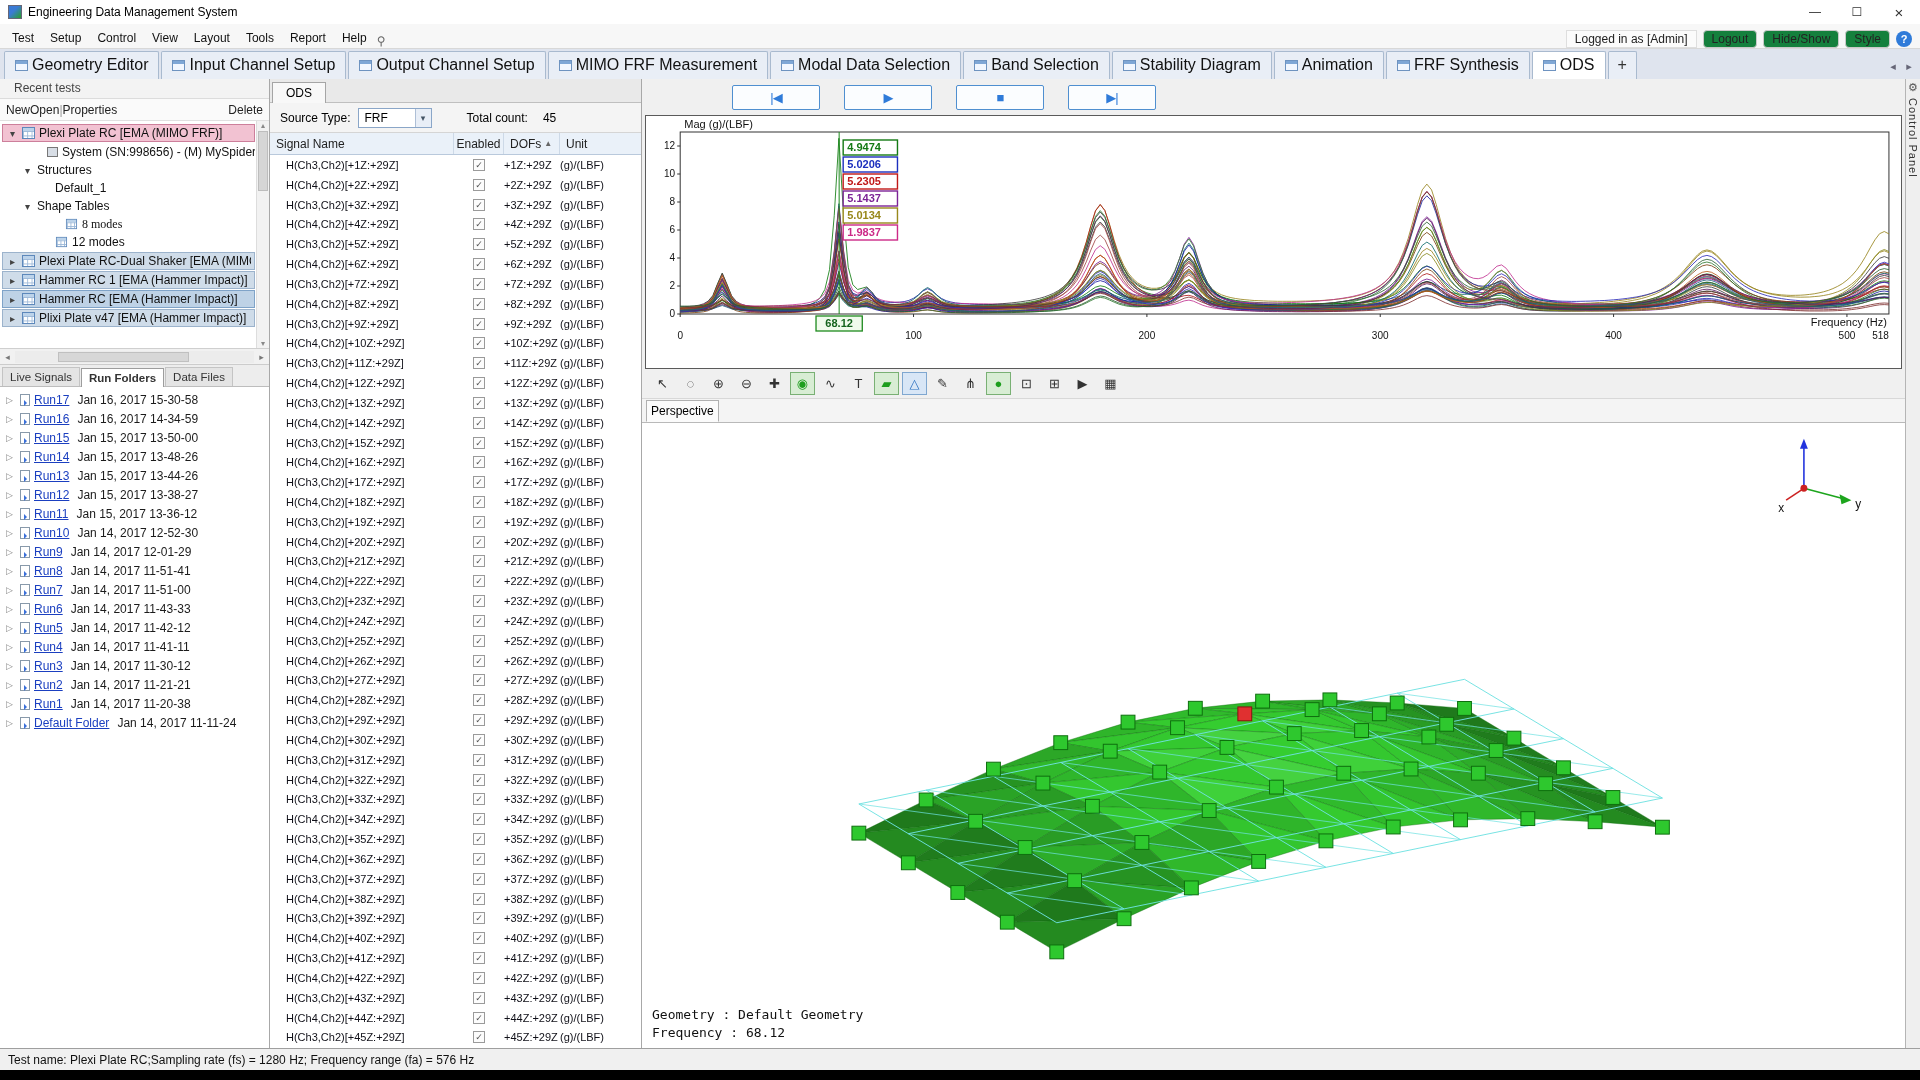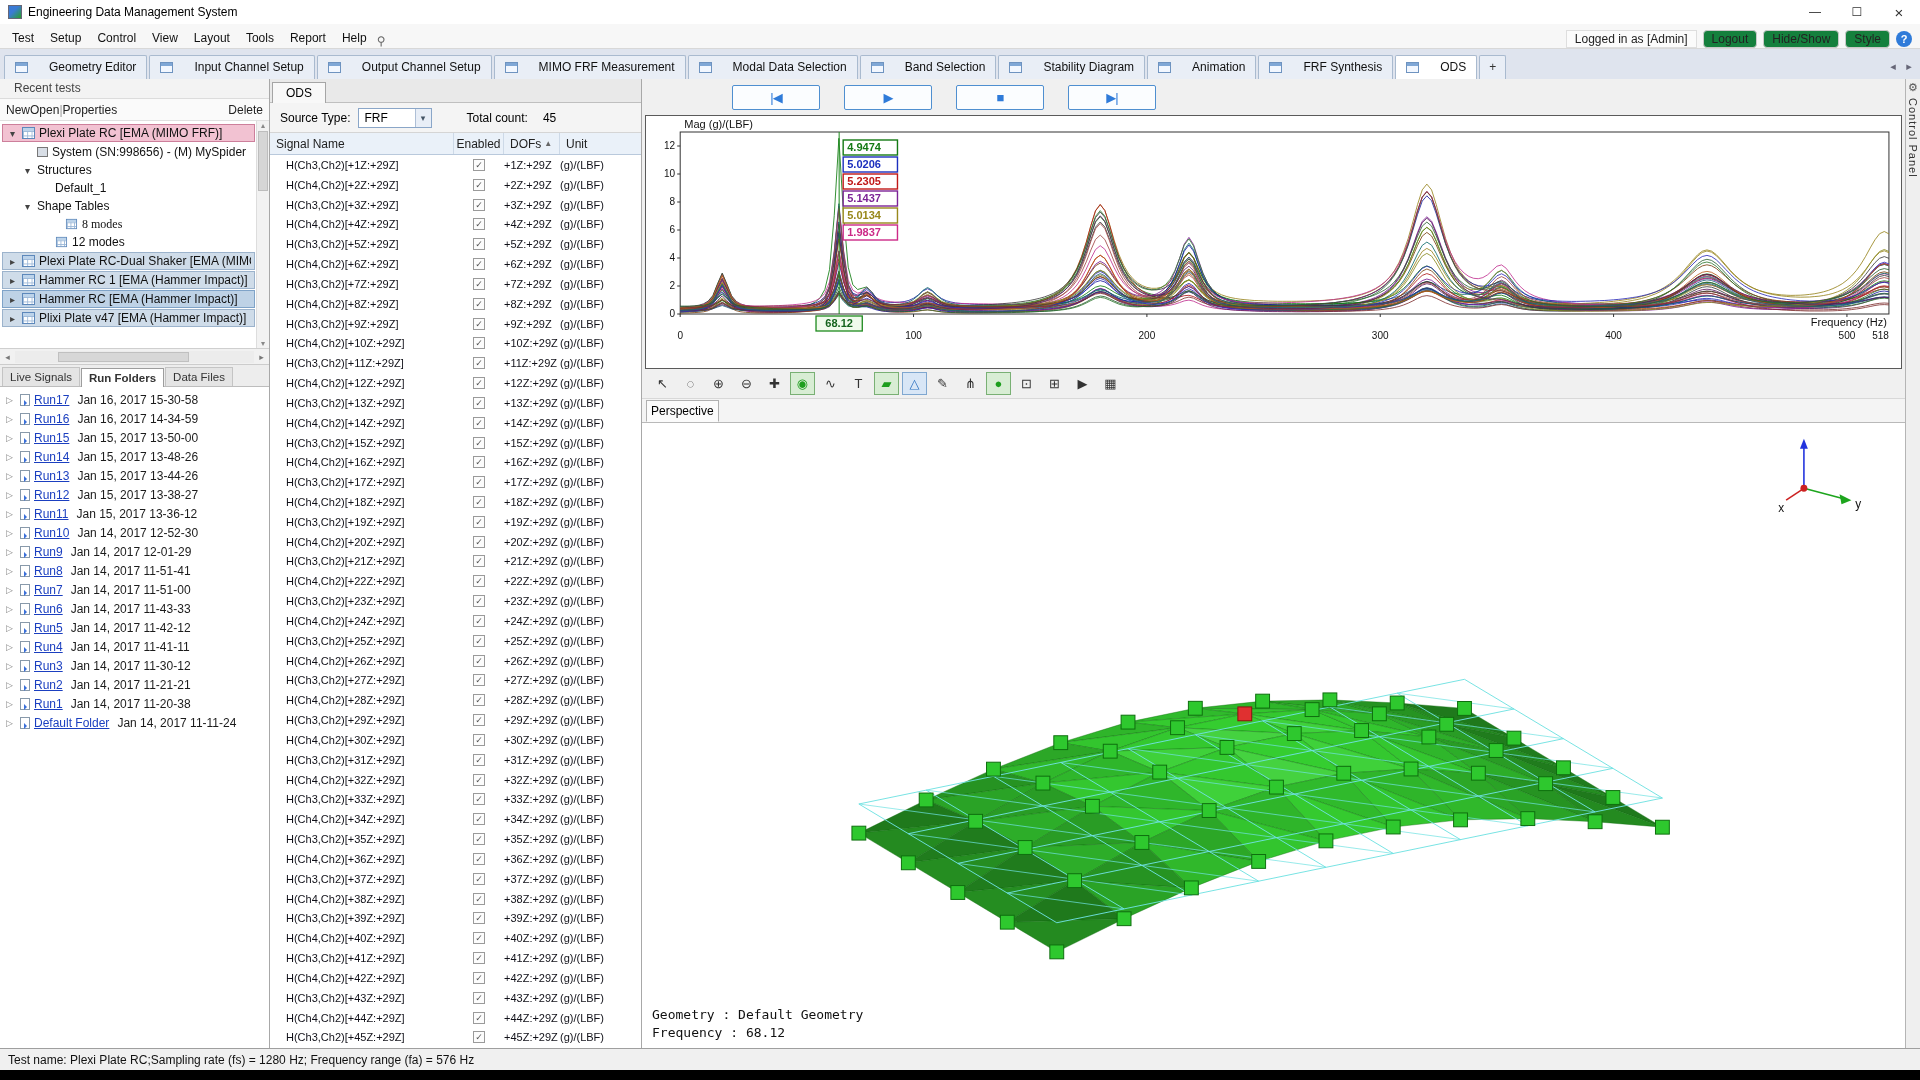--- a/index.html
+++ b/index.html
@@ -20,21 +20,21 @@
   .menu-item{padding:3px 8px;color:#111}
   .pin{color:#666;font-size:12px;margin-left:2px}
   .mright{margin-left:auto;display:flex;align-items:center;gap:6px;padding-right:4px}
   .mbtn{border:1px solid #c9c9c9;background:#15803d;padding:1px 8px;border-radius:4px;color:#222}
   .loggedin{color:#222;border:1px solid #dedede;padding:1px 8px;background:#fbfbfb}
   .helpicon{width:16px;height:16px;border-radius:50%;background:#2f7bd9;color:#fff;font-weight:bold;text-align:center;line-height:16px;font-size:11px}
 
   
   .tabbar{height:30px;background:#dfe4ee;display:flex;align-items:flex-end;padding:2px 4px 0;flex:none}
   .tabsrow{display:flex;align-items:flex-end;gap:2px}
-  .tab{display:flex;align-items:center;gap:21px;background:#e9eef6;border:1px solid #a9bacf;border-bottom:none;border-radius:2px 2px 0 0;padding:4px 10px 5px;font-size:12px;color:#111;white-space:nowrap}
+  .tab{display:flex;align-items:center;gap:4px;background:#e9eef6;border:1px solid #a9bacf;border-bottom:none;border-radius:2px 2px 0 0;padding:4px 10px 5px;font-size:16px;color:#111;white-space:nowrap}
   .tab.active{background:#fff}
   .tab.plus{padding:4px 9px 5px;color:#333}
   .tabicon{width:13px;height:11px;border:1px solid #6e93c0;background:#f2f7ff;display:inline-block;position:relative;flex:none}
   .tabicon::before{content:"";position:absolute;left:0;top:0;right:0;height:3px;background:#7fa7d6}
   .tabnav{margin-left:auto;display:flex;gap:2px;padding-bottom:6px;color:#667;font-size:11px}
   .navarrow{width:14px;text-align:center}
 
   .main{flex:1;display:flex;min-height:0}
 
   
@@ -227,21 +227,21 @@
         <div class="vscroll">
             <span>▴</span>
             <span class="vthumb"></span>
             <span class="vbot">▾</span>
           </div>
       <div class="treerow pink" style="padding-left: 4px;">
             <span class="exp">▾</span>
             <span class="gridicon"></span>
             <span class="treelabel">Plexi Plate RC  [EMA (MIMO FRF)]</span>
           </div>
-          <div class="treerow" style="padding-left: 22px;">
+          <div class="treerow" style="padding-left: 32px;">
             <span class="exp"></span>
             <span class="devicon"></span>
             <span class="treelabel">System (SN:998656) - (M) MySpider</span>
           </div>
           <div class="treerow" style="padding-left: 22px;">
             <span class="exp">▾</span>
             <span class="treelabel">Structures</span>
           </div>
           <div class="treerow" style="padding-left: 40px;">
             <span class="exp"></span>

